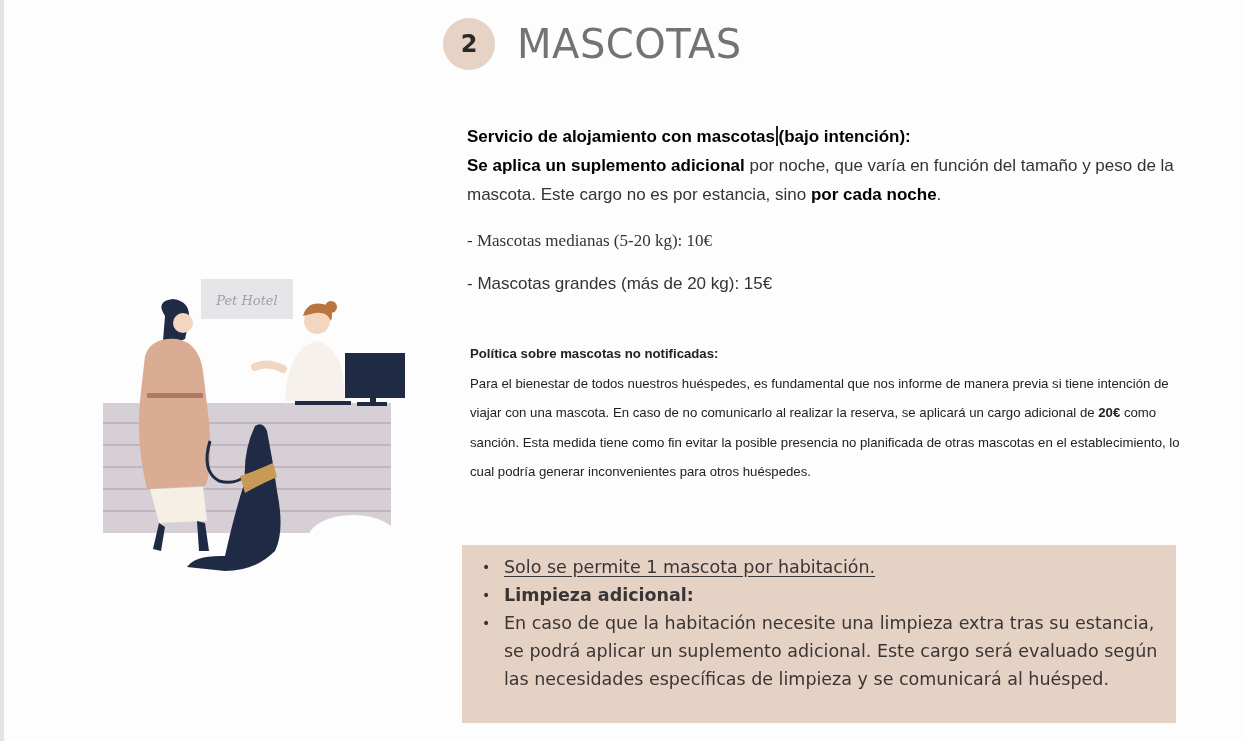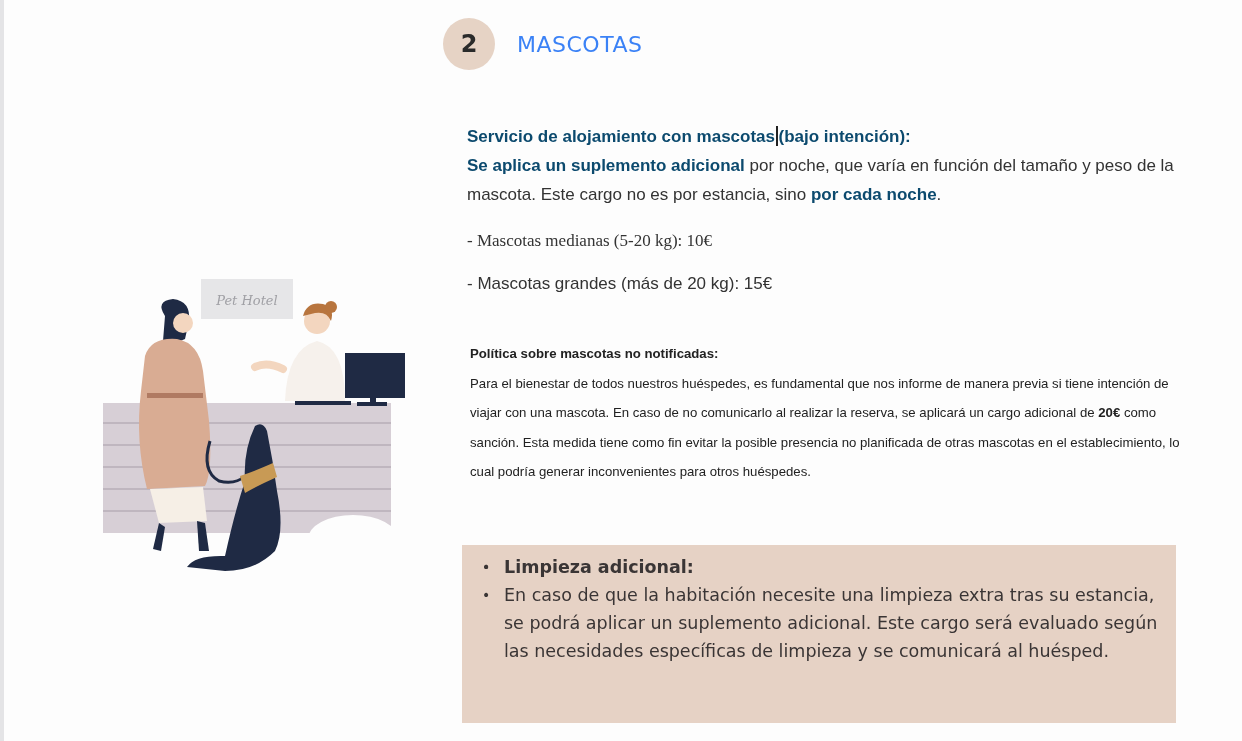--- a/index.html
+++ b/index.html
@@ -21,27 +21,27 @@
   .badge {
     width:52px; height:52px; border-radius:50%;
     background:#e6d3c5;
     display:flex; align-items:center; justify-content:center;
     font-family:"DejaVu Sans", sans-serif;
     font-weight:bold; font-size:24px; color:#2a2a2a;
   }
   .title {
     margin-left:22px;
     font-family:"DejaVu Sans", sans-serif;
-    font-size:22px; letter-spacing:0.5px; color:#3b82f6;
+    font-size:40px; letter-spacing:0.5px; color:#737373;
   }
   .intro {
     position:absolute; left:467px; top:122px; width:720px;
     font-size:17px; line-height:29px; color:#333;
   }
-  .intro b { color:#0c4a6e; }
+  .intro b { color:#000000; }
   .cursor { display:inline-block; width:1.5px; height:20px; background:#222; vertical-align:-4px; margin:0 1px; }
   .price {
     position:absolute; left:467px; font-size:17px; color:#333;
   }
   .policy {
     position:absolute; left:470px; top:339px; width:720px;
     font-size:13.2px; line-height:29.5px; color:#222;
   }
   .policy .ptitle { font-weight:bold; }
   .box {
@@ -134,20 +134,21 @@
   <div class="ptitle">Política sobre mascotas no notificadas:</div>
   <div>
     <span>Para el bienestar de todos nuestros huéspedes, es fundamental que nos informe de manera previa si tiene intención de viajar con una mascota. En caso de no comunicarlo al realizar la reserva, se aplicará un cargo adicional de </span><b>20€</b><span> como sanción. Esta medida tiene como fin evitar la posible presencia no planificada de otras mascotas en el establecimiento, lo cual podría generar inconvenientes para otros huéspedes.</span>
   </div>
 </div>
 
 <div class="box">
   <ul>
     <li>
       <span class="dot">•</span>
+      <span class="u">Solo se permite 1 mascota por habitación.</span>
     </li>
     <li>
       <span class="dot">•</span>
       <span class="ub">Limpieza adicional:</span>
     </li>
     <li>
       <span class="dot">•</span>
       <span> En caso de que la habitación necesite una limpieza extra tras su estancia, se podrá aplicar un suplemento adicional. Este cargo será evaluado según las necesidades específicas de limpieza y se comunicará al huésped.</span>
     </li>
   </ul>

